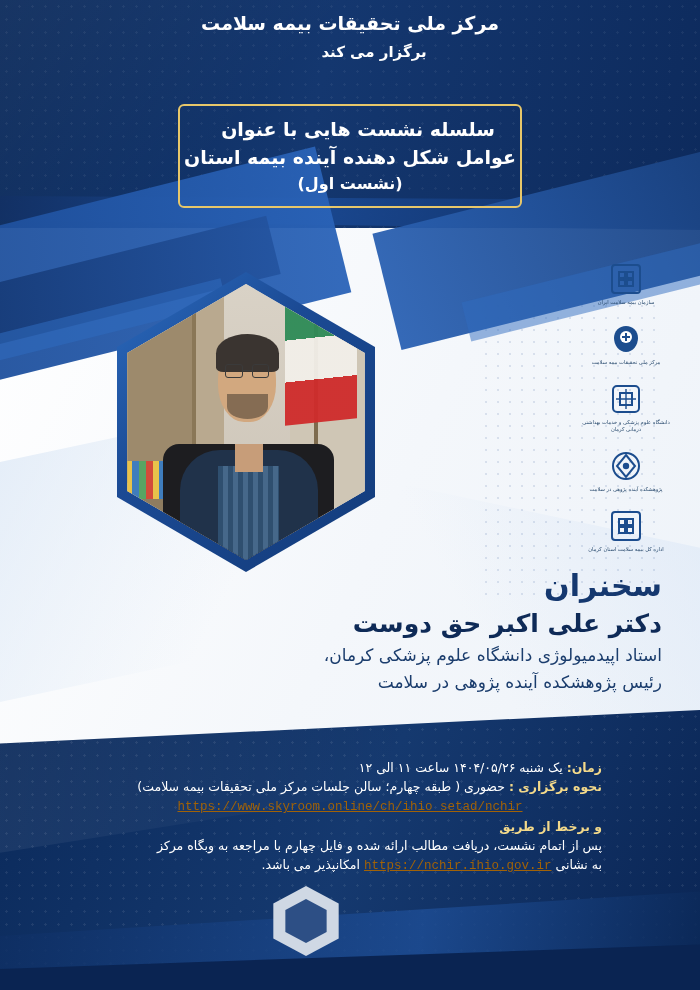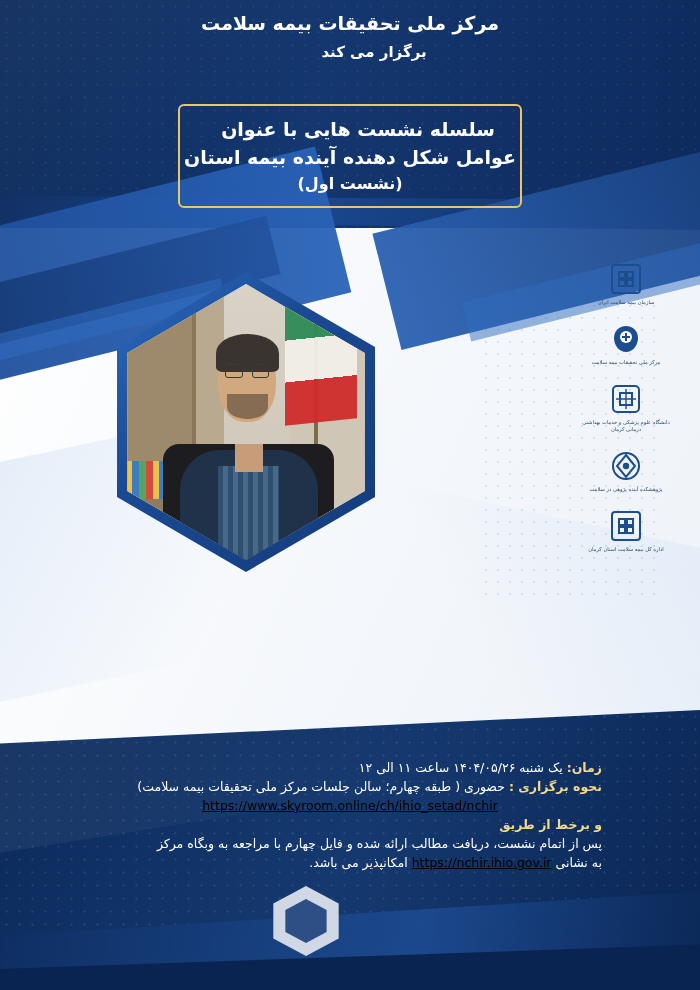--- a/index.html
+++ b/index.html
@@ -214,21 +214,21 @@
 
   
   .info {
     position:absolute; top:752px; left:88px; width:528px; height:118px;
     direction:rtl; text-align:right; color:#ffffff;
     padding:6px 14px 0 10px;
   }
   .info-row { line-height:19px; font-size:12.5px; }
   .lbl { color:#f3d98a; font-weight:bold; }
   .val { color:#ffffff; }
-  .link { color:#000000; direction:ltr; unicode-bidi:embed; display:inline-block; }
+  .link { color:#a16207; direction:ltr; unicode-bidi:embed; display:inline-block;font-family:Liberation Mono, monospace; }
   .info-row.center-link { text-align:center; }
 
   
   .hex-bottom {
     position:absolute; bottom:34px; left:268px; width:76px; height:70px;
     background:#cfd8e4;
     clip-path: polygon(50% 0%, 93% 25%, 93% 75%, 50% 100%, 7% 75%, 7% 25%);
     display:flex; align-items:center; justify-content:center;
   }
   .hex-bottom-in {
@@ -346,20 +346,26 @@
         <svg width="32" height="32" viewBox="0 0 32 32">
           <rect x="2" y="2" width="28" height="28" rx="3" fill="none" stroke="#1c4d8e" stroke-width="2"></rect>
           <path d="M9 9h6v6H9z M17 9h6v6h-6z M9 17h6v6H9z M17 17h6v6h-6z" fill="none" stroke="#1c4d8e" stroke-width="2"></path>
         </svg>
       </div>
       <div class="logo-cap">اداره کل بیمه سلامت استان کرمان</div>
     </div>
 
   </div>
 
+  <div class="speaker">
+    <div class="sp-label">سخنران</div>
+    <div class="sp-name">دکتر علی اکبر حق دوست</div>
+    <div class="sp-role1">استاد اپیدمیولوژی دانشگاه علوم پزشکی کرمان،</div>
+    <div class="sp-role2">رئیس پژوهشکده آینده پژوهی در سلامت</div>
+  </div>
 
   <div class="bottom-band">
     <div class="bottom-texture"></div>
     <div class="bottom-diag-light"></div>
   </div>
   <div class="bottom-wave"></div>
   <div class="bottom-wave2"></div>
 
   <div class="info">
     <div class="info-row">

